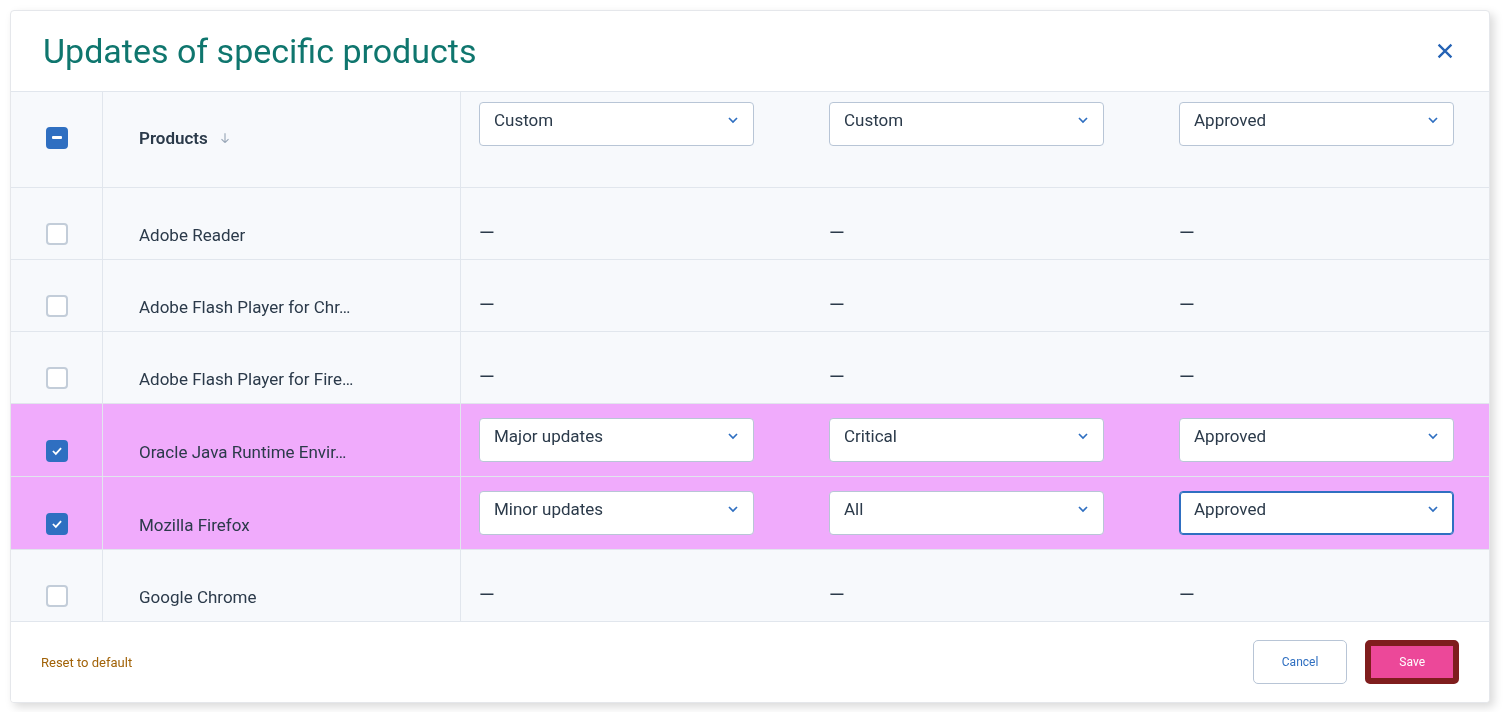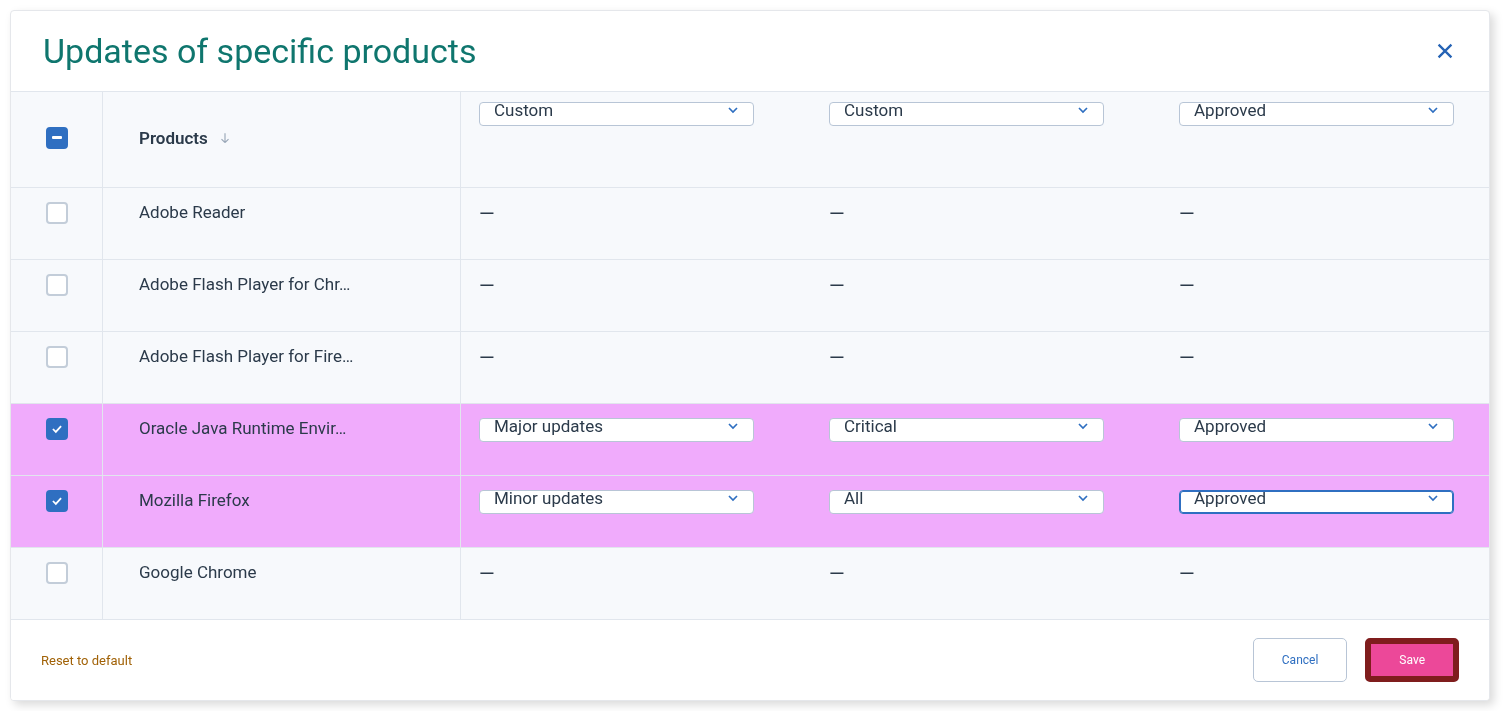--- a/index.html
+++ b/index.html
@@ -51,21 +51,21 @@
     background: #f7f9fc;
   }
   .header-row {
     height: 96px;
   }
   .row.selected { background: #f0abfc; }
   .cell {
     padding: 14px 18px;
     height: 100%;
     display: flex;
-    align-items: flex-start;
+    align-items: flex-end;
     color: #2b3a4a;
     font-size: 17px;
     overflow: hidden;
   }
   .cell-checkbox {
     justify-content: center;
     border-right: 1px solid #e1e6ed;
   }
   .cell-products {
     padding-left: 36px;
@@ -109,21 +109,21 @@
   .dash { color: #2b3a4a; font-size: 20px; }
   .product-name {
     white-space: nowrap;
     overflow: hidden;
     text-overflow: ellipsis;
     max-width: 300px;
   }
 
   .select {
     width: 275px;
-    height: 24px;
+    height: 44px;
     border: 1px solid #b8c5d6;
     border-radius: 4px;
     background: #fff;
     display: flex;
     align-items: center;
     justify-content: space-between;
     padding: 0 12px 8px 14px;
     font-size: 17px;
     color: #2b3a4a;
     cursor: pointer;

